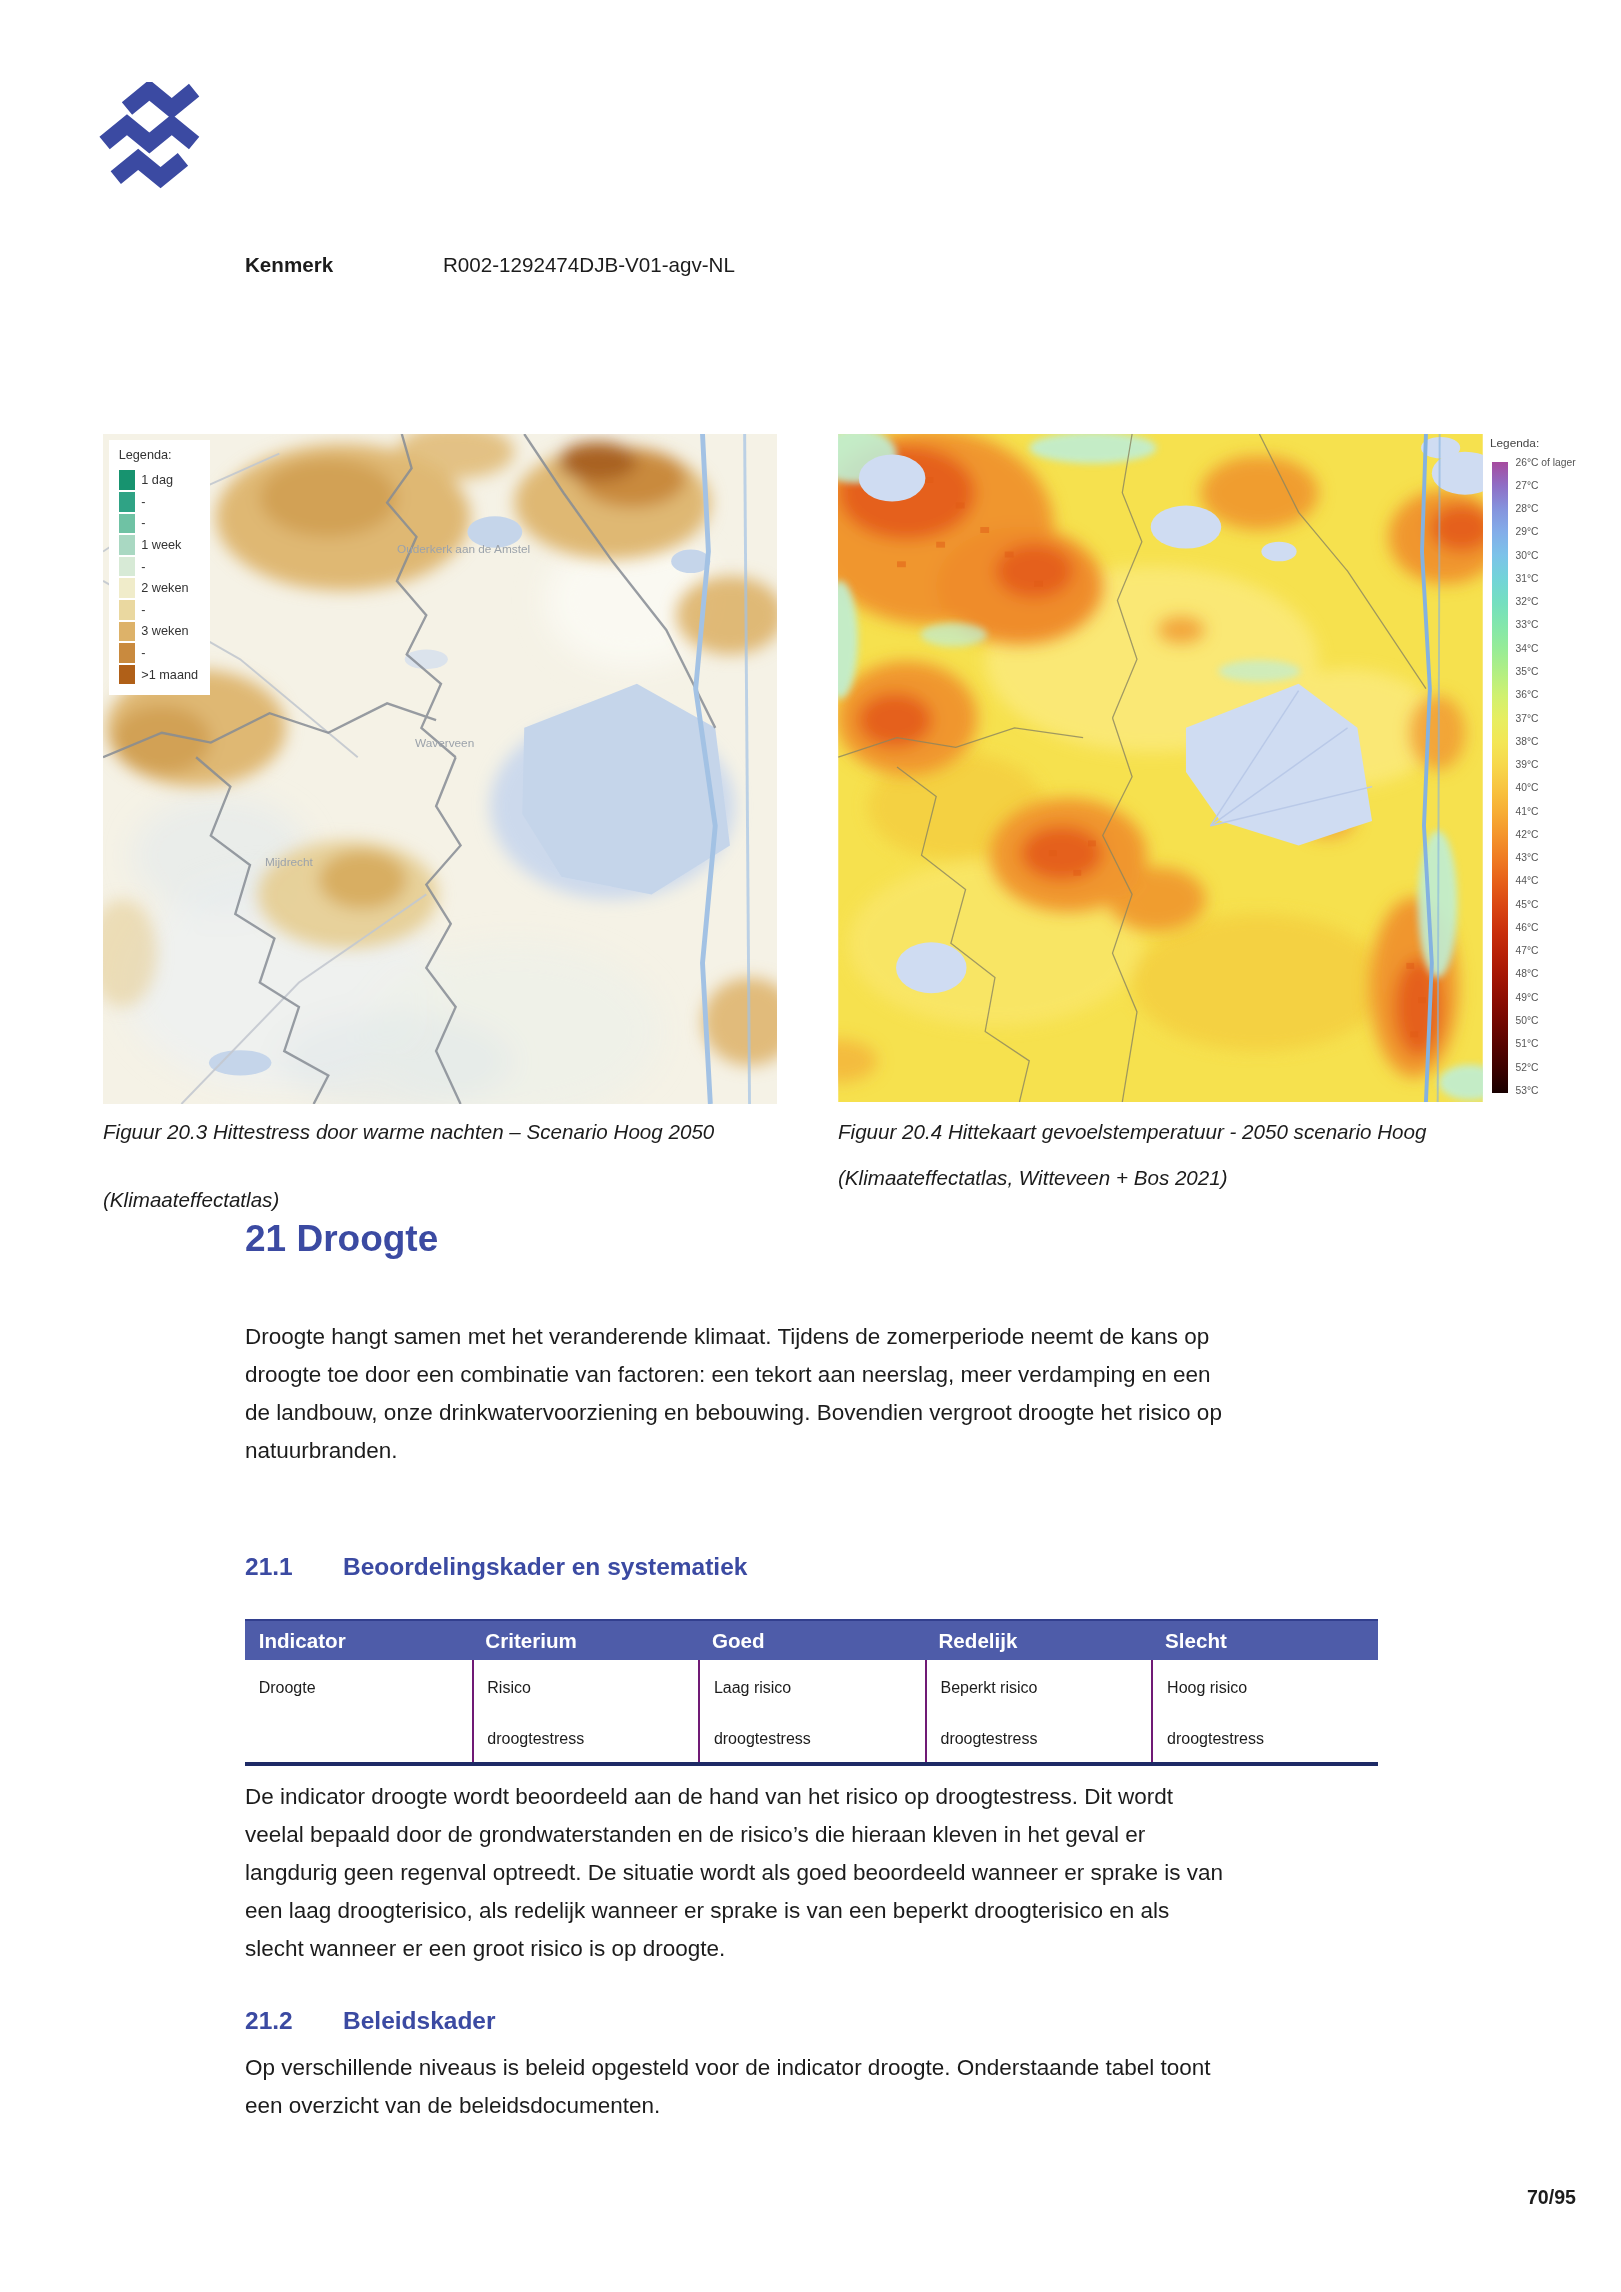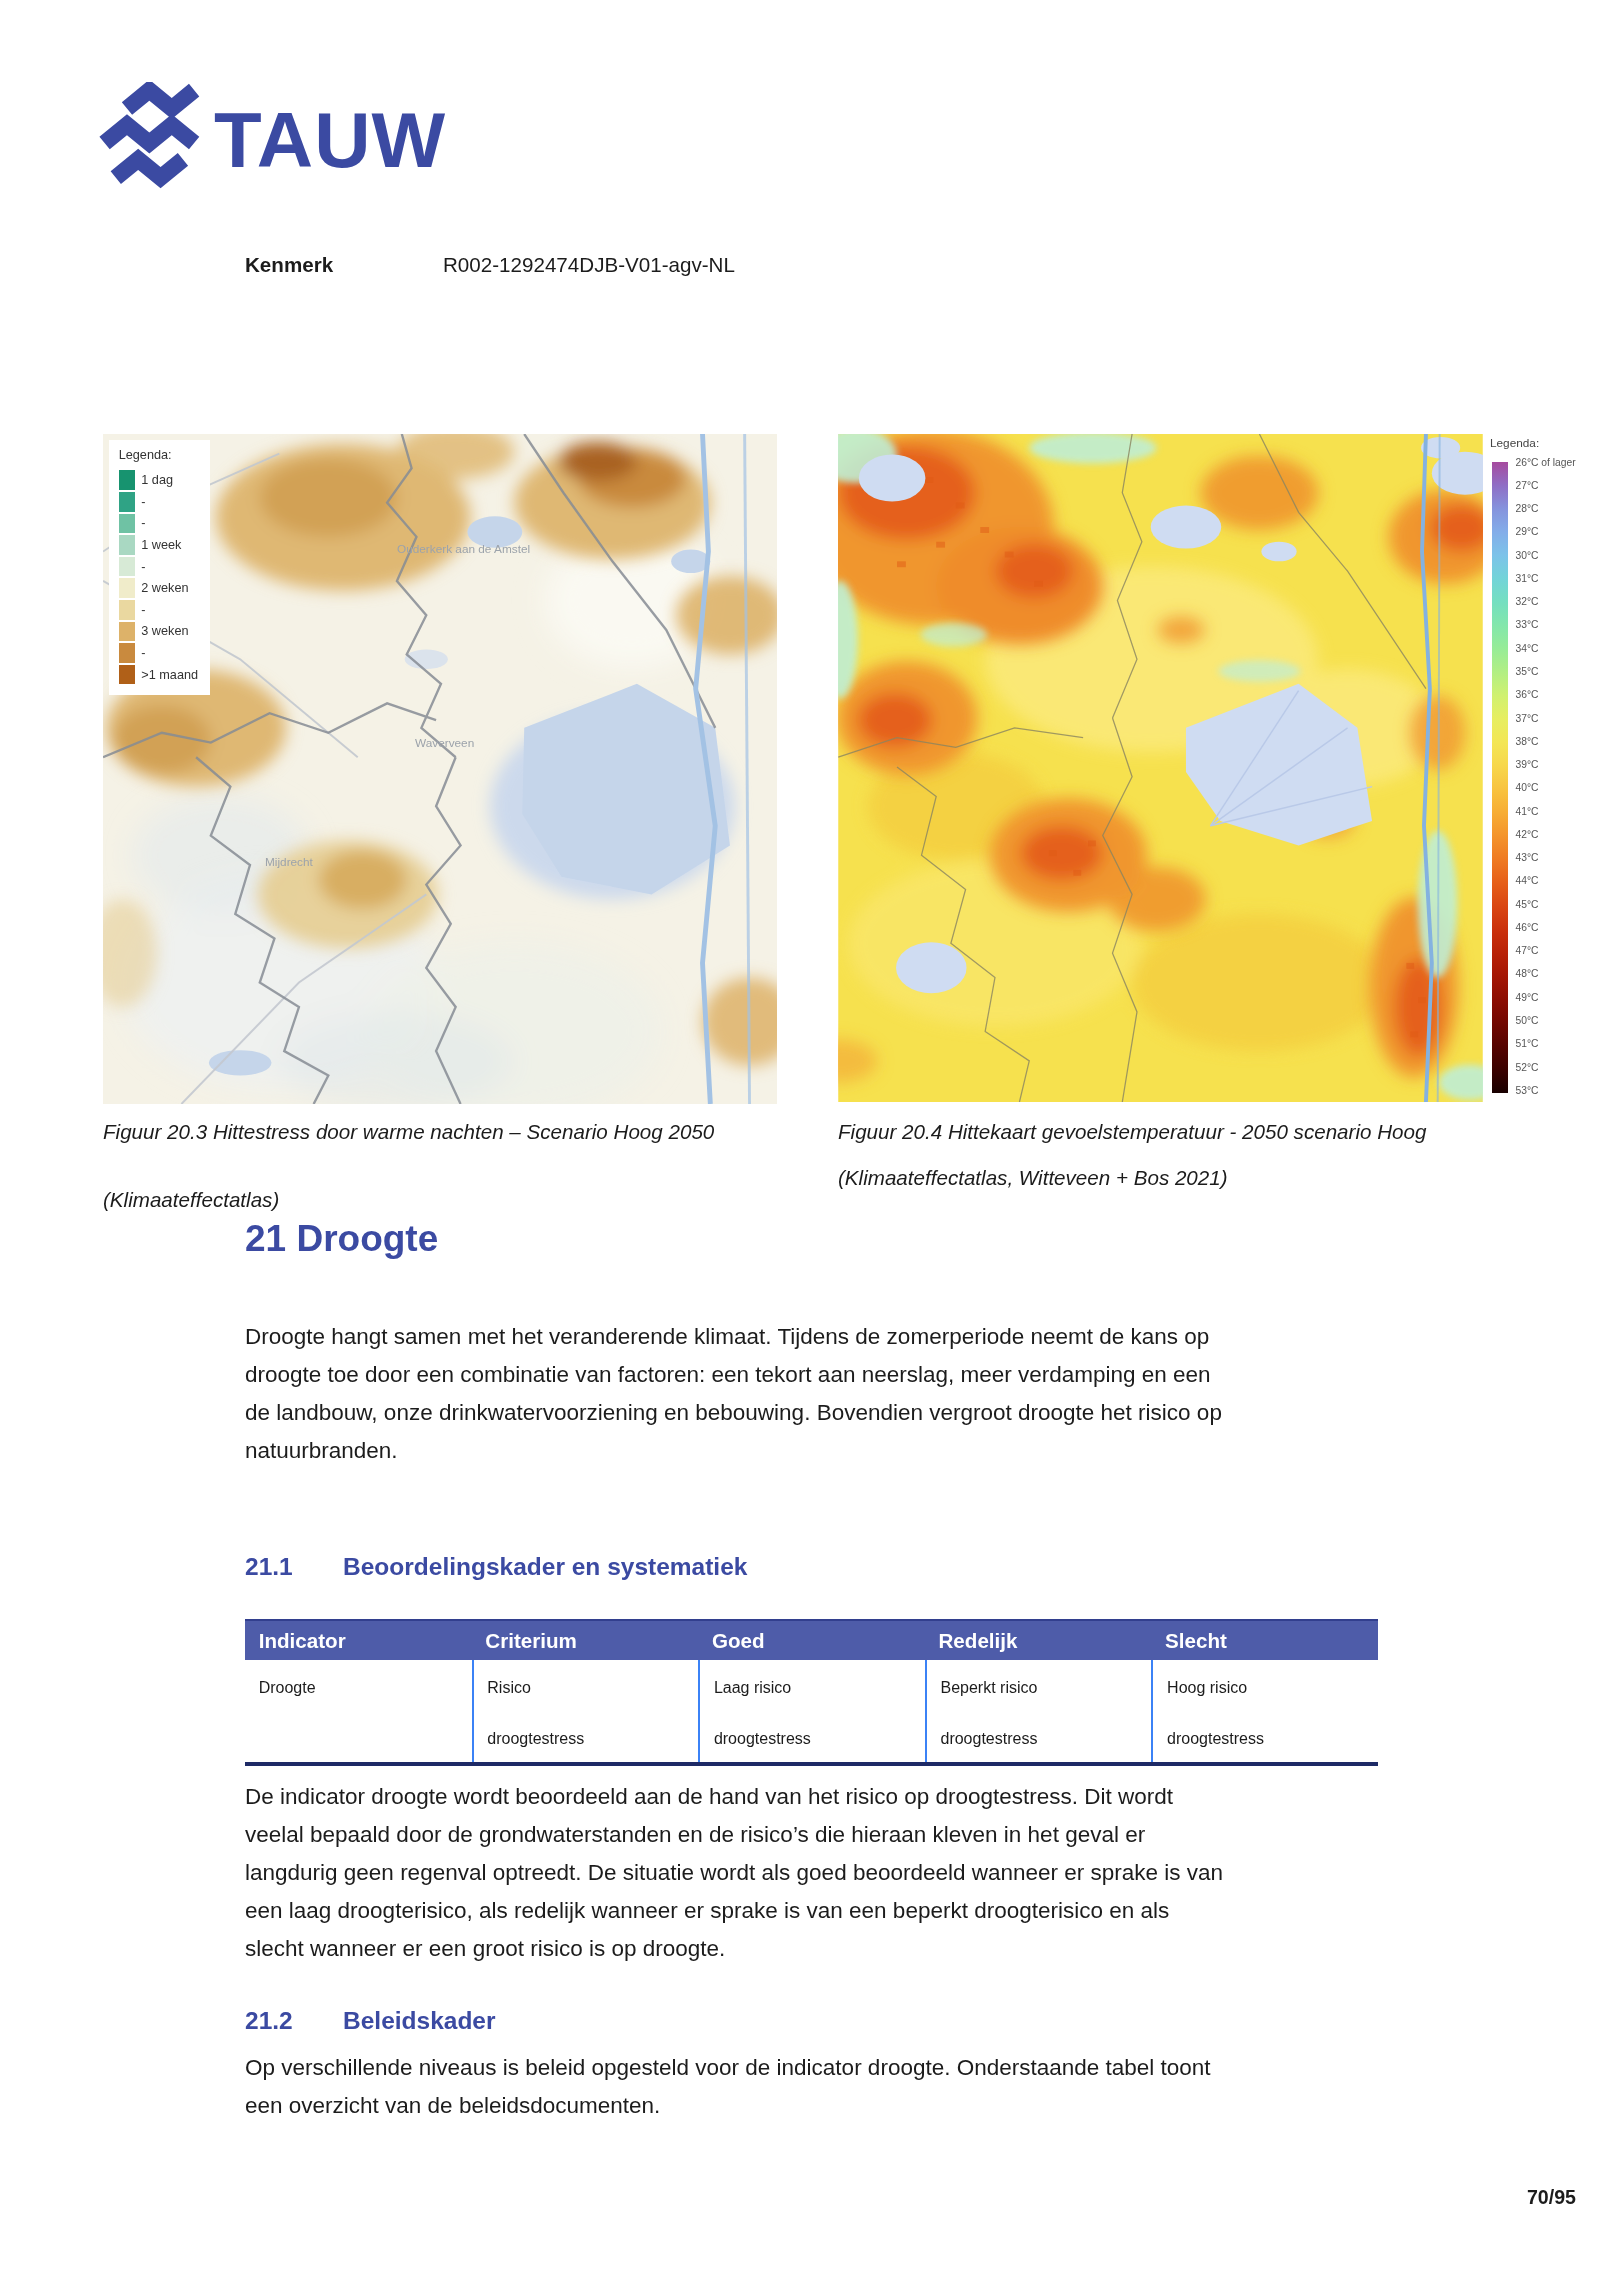--- a/index.html
+++ b/index.html
@@ -52,41 +52,40 @@
   .s212-num{left:245px;top:2007px;}
   .s212-title{left:343px;top:2007px;}
   .beleid{left:245px;top:2049px;width:1157px;}
 
   
   .assess-table{left:245px;top:1619px;width:1133px;}
   .t-head{display:grid;grid-template-columns:repeat(5,1fr);background:#4e5ca9;border-top:2.9px solid #323f8e;height:39px;align-items:center;}
   .t-head .hcell{color:#ffffff;font-weight:bold;font-size:20.6px;padding-left:13.7px;}
   .t-bodyrow{display:grid;grid-template-columns:repeat(5,1fr);background:#ffffff;height:102px;border-bottom:4.9px solid #1e2a66;}
   .bcell{padding:15.7px 13.7px 0 13.7px;font-size:16px;}
-  .bcell + .bcell{border-left:2px solid #3b82f6;}
+  .bcell + .bcell{border-left:2px solid #701a75;}
   .bcell .cline{line-height:24.5px;}
   .bcell .cline + .cline{margin-top:26.5px;}
 
   .page-num{right:45px;top:2186px;font-size:19.6px;font-weight:bold;margin-left:41px;}
 </style>
 </head>
 <body>
 
 <div class="page">
 
   <div class="abs logo-wrap">
     <svg width="123" height="116" viewBox="0 0 120 114">
       <g stroke="#3b4aa2" stroke-width="16" fill="none">
         <path d="M30,26 L52,8 L74,26 L96,8"></path>
         <path d="M8,60 L30,42 L52,60 L74,42 L96,60"></path>
         <path d="M19,94 L41,76 L63,94 L85,76"></path>
       </g>
     </svg>
   </div>
-  <div class="abs logo-word">TAUW</div>
 
   <div class="abs kenmerk-label">Kenmerk</div>
   <div class="abs kenmerk-value">R002-1292474DJB-V01-agv-NL</div>
 
   <div class="abs map left-map">
     <svg width="674" height="670" viewBox="0 0 688 684">
       <defs>
         <filter id="b8" x="-60%" y="-60%" width="220%" height="220%">
             <feGaussianBlur stdDeviation="8"></feGaussianBlur>
           </filter>

